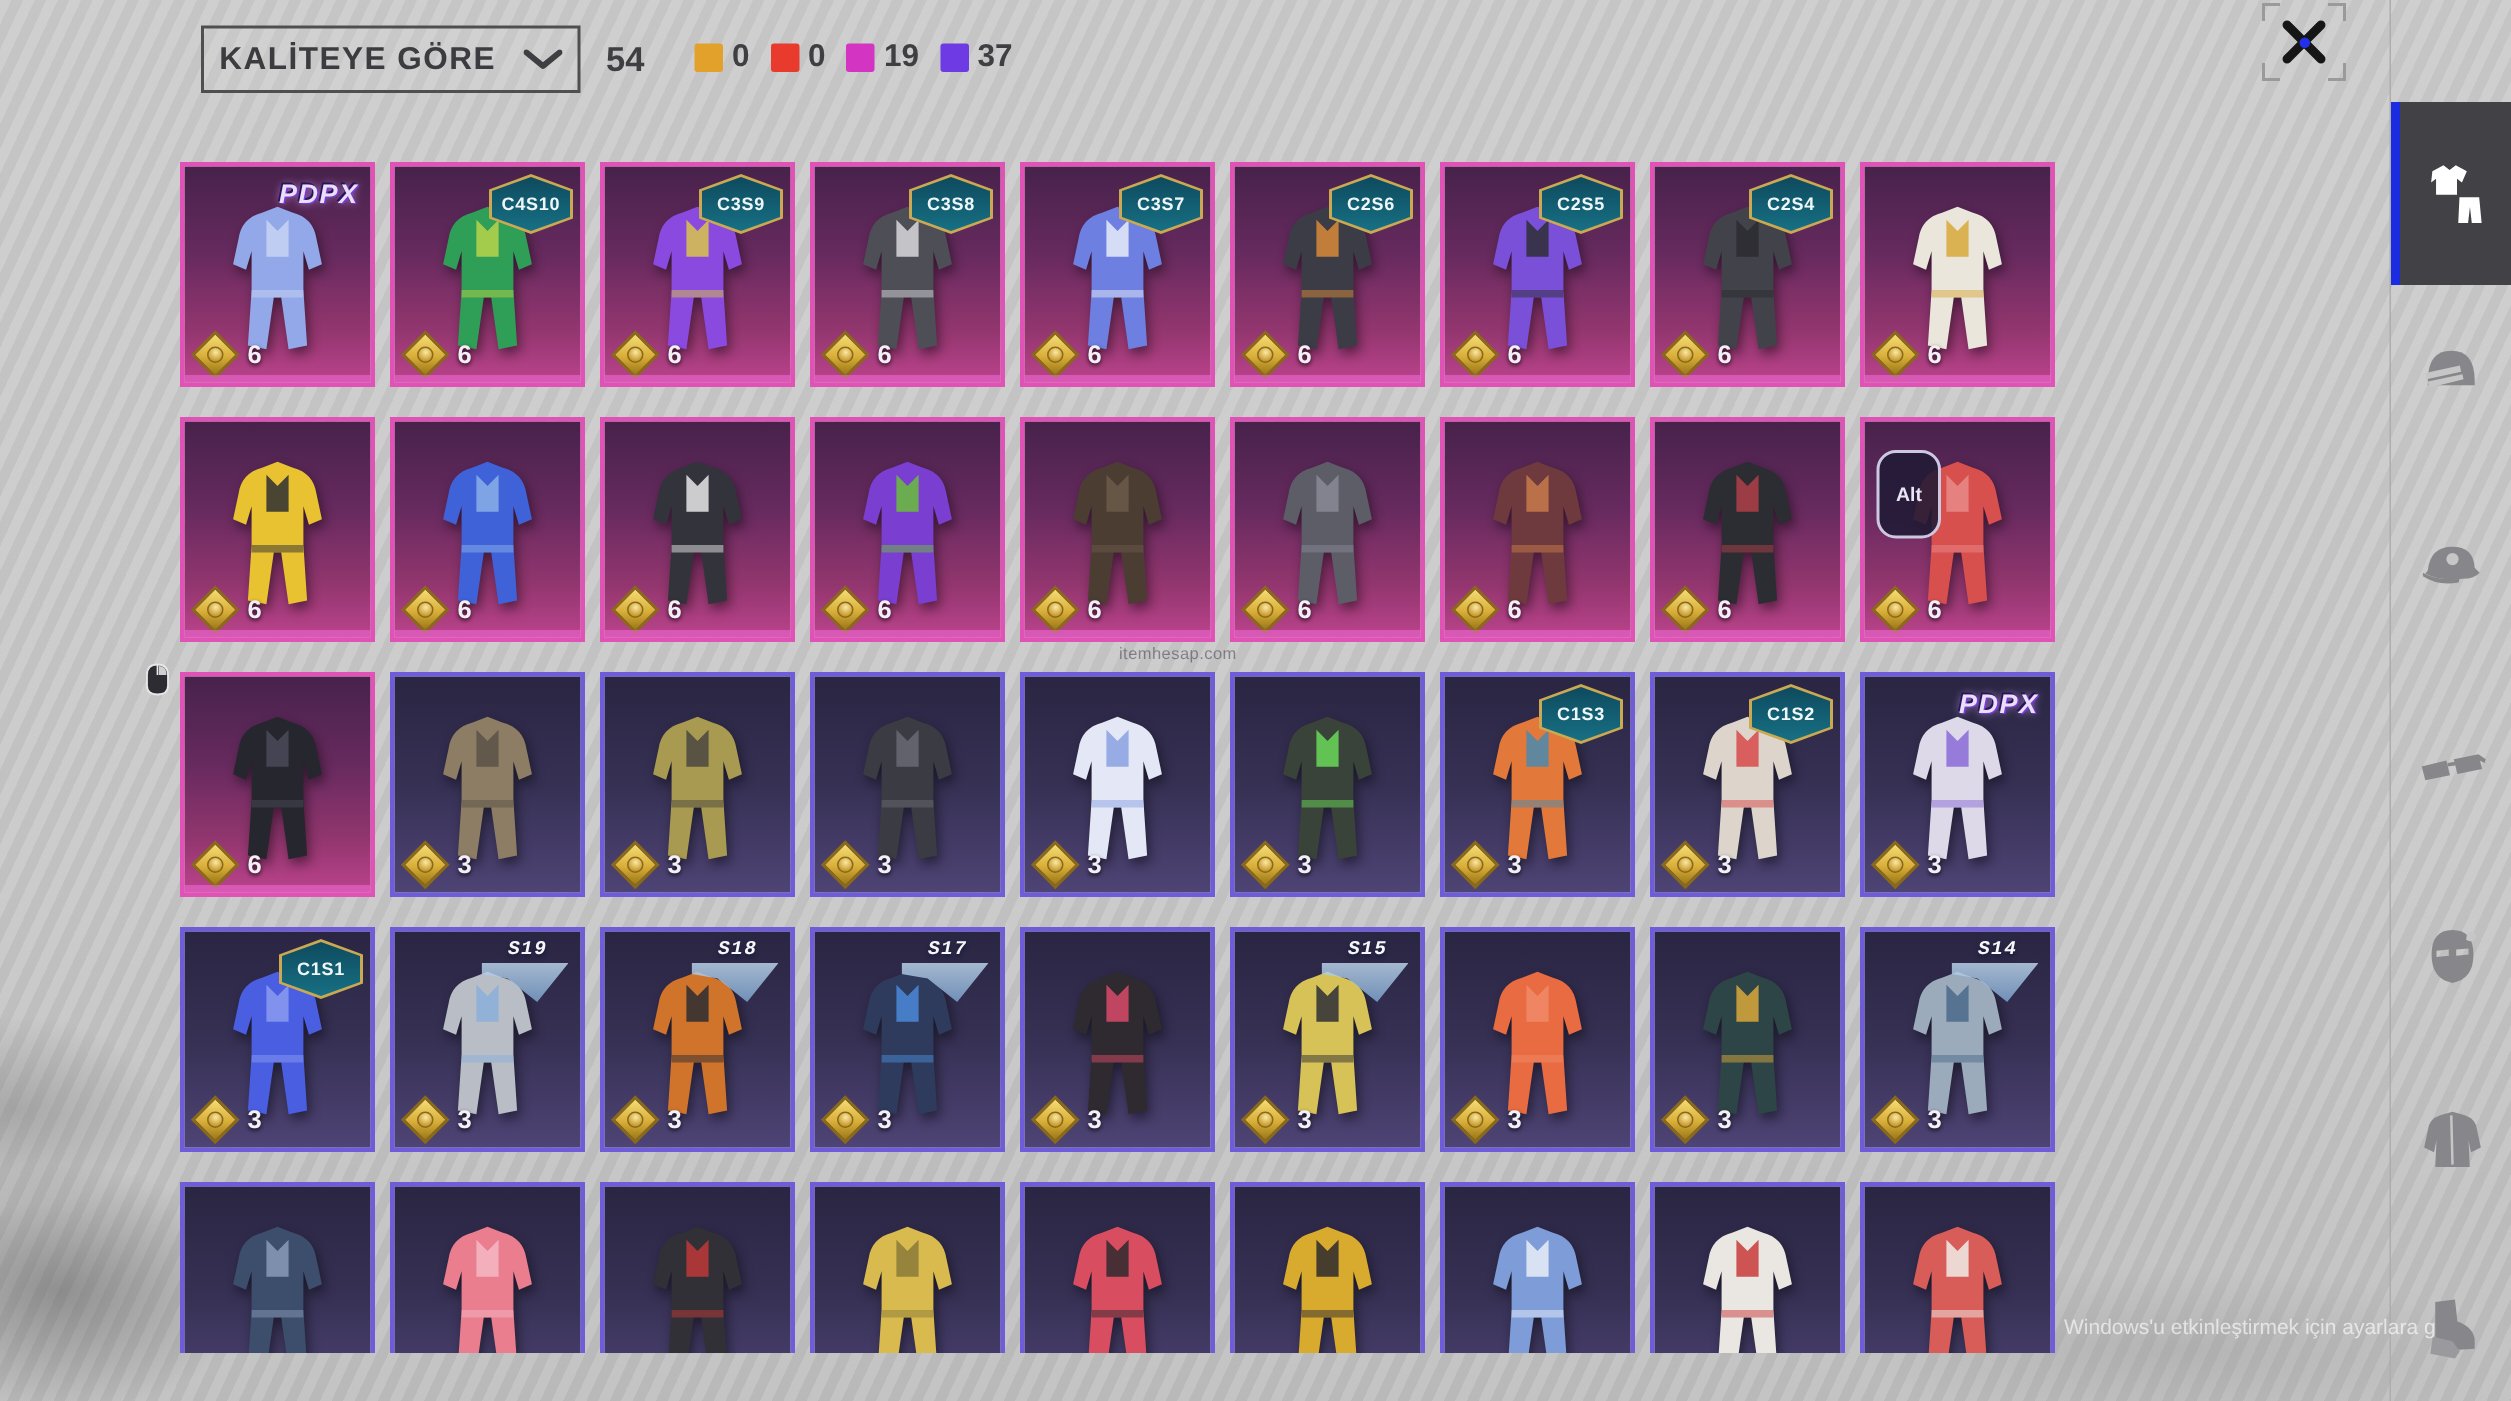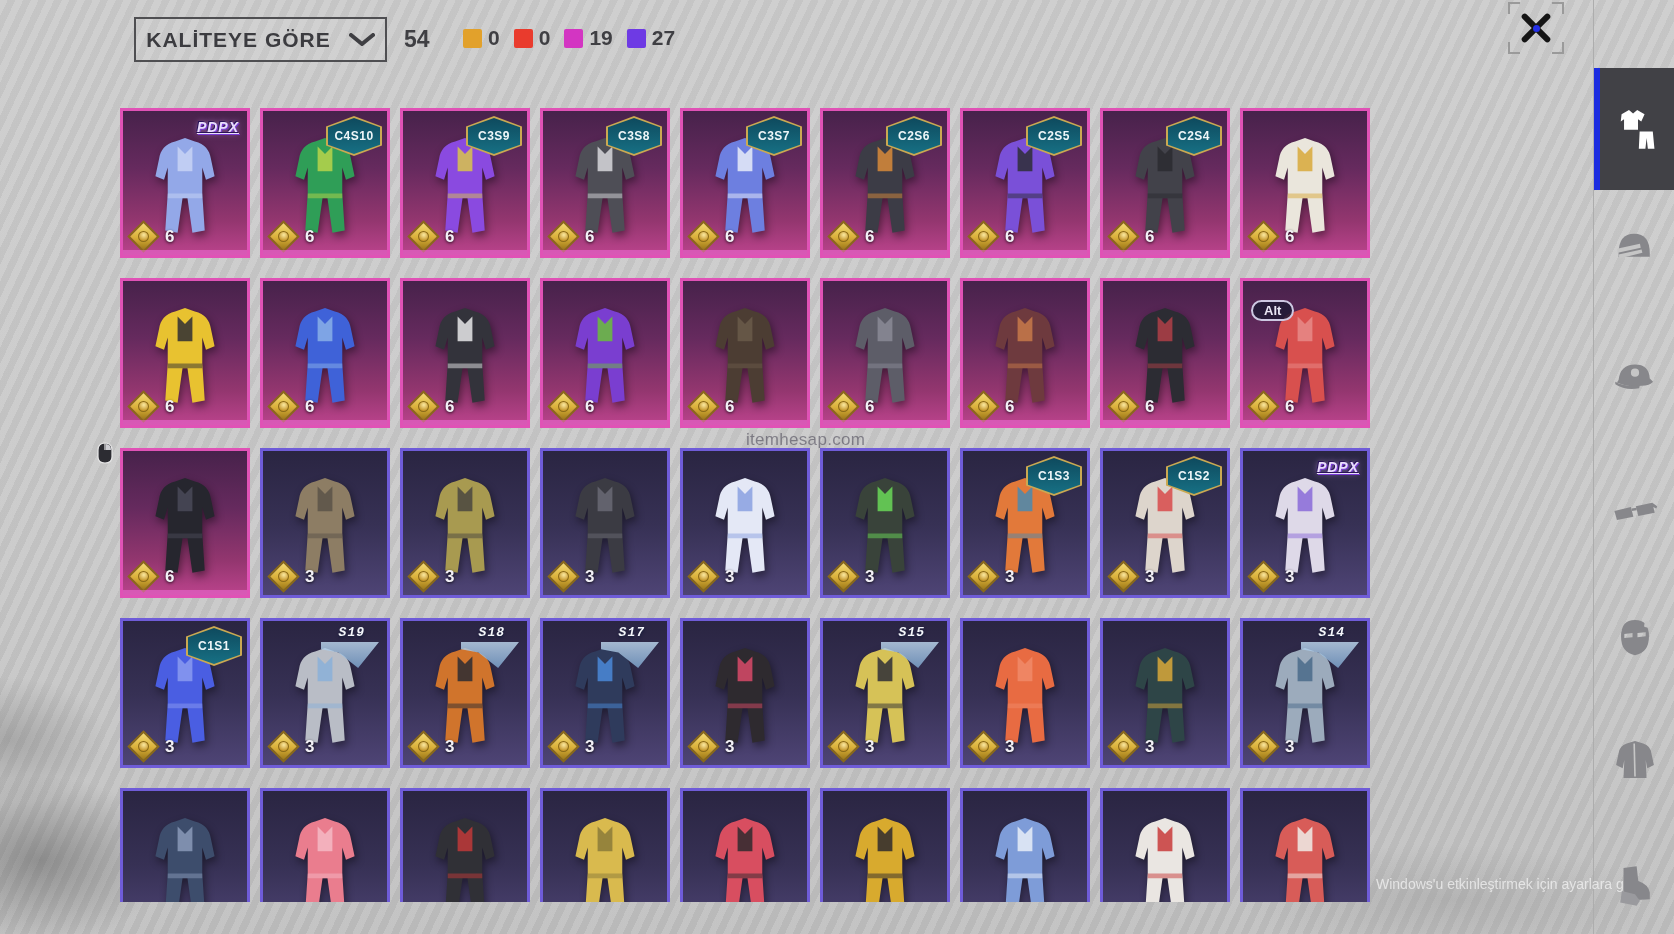--- a/index.html
+++ b/index.html
@@ -57,34 +57,34 @@
     clip-path:polygon(50% 0%,100% 26%,100% 74%,50% 100%,0% 74%,0% 26%);
     background:#caa952; display:flex; align-items:center; justify-content:center; }
   .hexb .in { width:52px; height:36px; clip-path:polygon(50% 0%,100% 26%,100% 74%,50% 100%,0% 74%,0% 26%);
     background:linear-gradient(180deg,#0e4a5e,#177084); display:flex; align-items:center; justify-content:center;text-align:center; }
   .hexb .t { color:#eef6f8; font-size:12px; font-weight:bold; letter-spacing:.5px; }
   .seasonb { position:absolute; top:4px; right:6px; width:70px; height:44px; }
   .seasonb .wing { position:absolute; right:2px; top:17px; width:58px; height:26px; opacity:.8;
     background:linear-gradient(180deg,#c2dcf2,#7fa9d2); clip-path:polygon(0 0,100% 0,64% 100%,30% 40%,0 28%); }
   .seasonb .t { position:absolute; right:16px; top:0; font-size:13px; font-weight:900; font-style:italic;
     color:#f5f7fb; text-shadow:0 2px 3px rgba(15,25,55,.85); letter-spacing:1px;font-family:Liberation Mono, monospace; }
-  .logob { position:absolute; top:8px; right:8px; font-size:14px; font-weight:900; font-style:italic;
-    color:#e9defc; letter-spacing:1px; text-shadow:1px 1px 0 #7a3ad8,-1px -1px 0 #2a1458,0 0 6px rgba(210,170,255,.8);text-decoration:underline; }
+  .logob { position:absolute; top:8px; right:8px; font-size:18px; font-weight:900; font-style:italic;
+    color:#e9defc; letter-spacing:1px; text-shadow:1px 1px 0 #7a3ad8,-1px -1px 0 #2a1458,0 0 6px rgba(210,170,255,.8); }
   
   .coin-row { position:absolute; left:9px; bottom:7px; display:flex; align-items:center; gap:10px; }
   .coin { position:relative; width:23px; height:23px; transform:rotate(45deg);
     background:linear-gradient(135deg,#f4dc74 0%,#d8ae38 55%,#9a7616 100%); border:2px solid #8a6a18; }
   .coin i { position:absolute; left:4px; top:4px; width:11px; height:11px; border-radius:50%;
     background:radial-gradient(circle at 40% 35%,#fbe9a0,#c49428 75%); border:1px solid #8a6a18; }
   .coin-val { font-size:17px; font-weight:bold; color:#f2f0f6; text-shadow:0 1px 3px rgba(0,0,0,.8); }
   
-  .alt-bub { position:absolute; left:8px; top:19px; padding:1px 11px; border:2px solid #cdc8e2; border-radius:13px;
+  .alt-bub { position:absolute; left:8px; top:19px; padding:20px 11px; border:2px solid #cdc8e2; border-radius:13px;
     background:rgba(32,26,54,.88); color:#e9e6f4; font-size:13px; font-weight:bold; }
   
-  .wm-site { position:absolute; left:746px; top:430px; font-size:17px; color:rgba(25,20,40,.42); letter-spacing:.3px; }
+  .wm-site { position:absolute; left:746px; top:430px; font-size:11px; color:rgba(25,20,40,.42); letter-spacing:.3px; }
   .wm-win1 { position:absolute; left:1388px; top:842px; font-size:26px; color:rgba(252,252,252,.55); }
   .wm-win2 { position:absolute; left:1376px; top:876px; font-size:14px; color:rgba(252,252,252,.65); }
   .cursor { position:absolute; left:94px; top:440px; }
 </style>
 </head>
 <body>
 <div id="stage">
 
   <div class="sort-box">
     <span class="lbl">KALİTEYE GÖRE</span>
@@ -101,21 +101,21 @@
       <div class="leg-item">
         <span class="leg-sq" style="background: rgb(233, 59, 45);"></span>
         <span class="leg-cnt">0</span>
       </div>
       <div class="leg-item">
         <span class="leg-sq" style="background: rgb(211, 53, 194);"></span>
         <span class="leg-cnt">19</span>
       </div>
       <div class="leg-item">
         <span class="leg-sq" style="background: rgb(110, 58, 228);"></span>
-        <span class="leg-cnt">27</span>
+        <span class="leg-cnt">37</span>
       </div>
     </div>
 
   <div class="close-btn">
     <span class="br tl"></span>
     <span class="br tr"></span>
     <span class="br bl"></span>
     <span class="br brr"></span>
     <span class="bar b1"></span>
     <span class="bar b2"></span>

